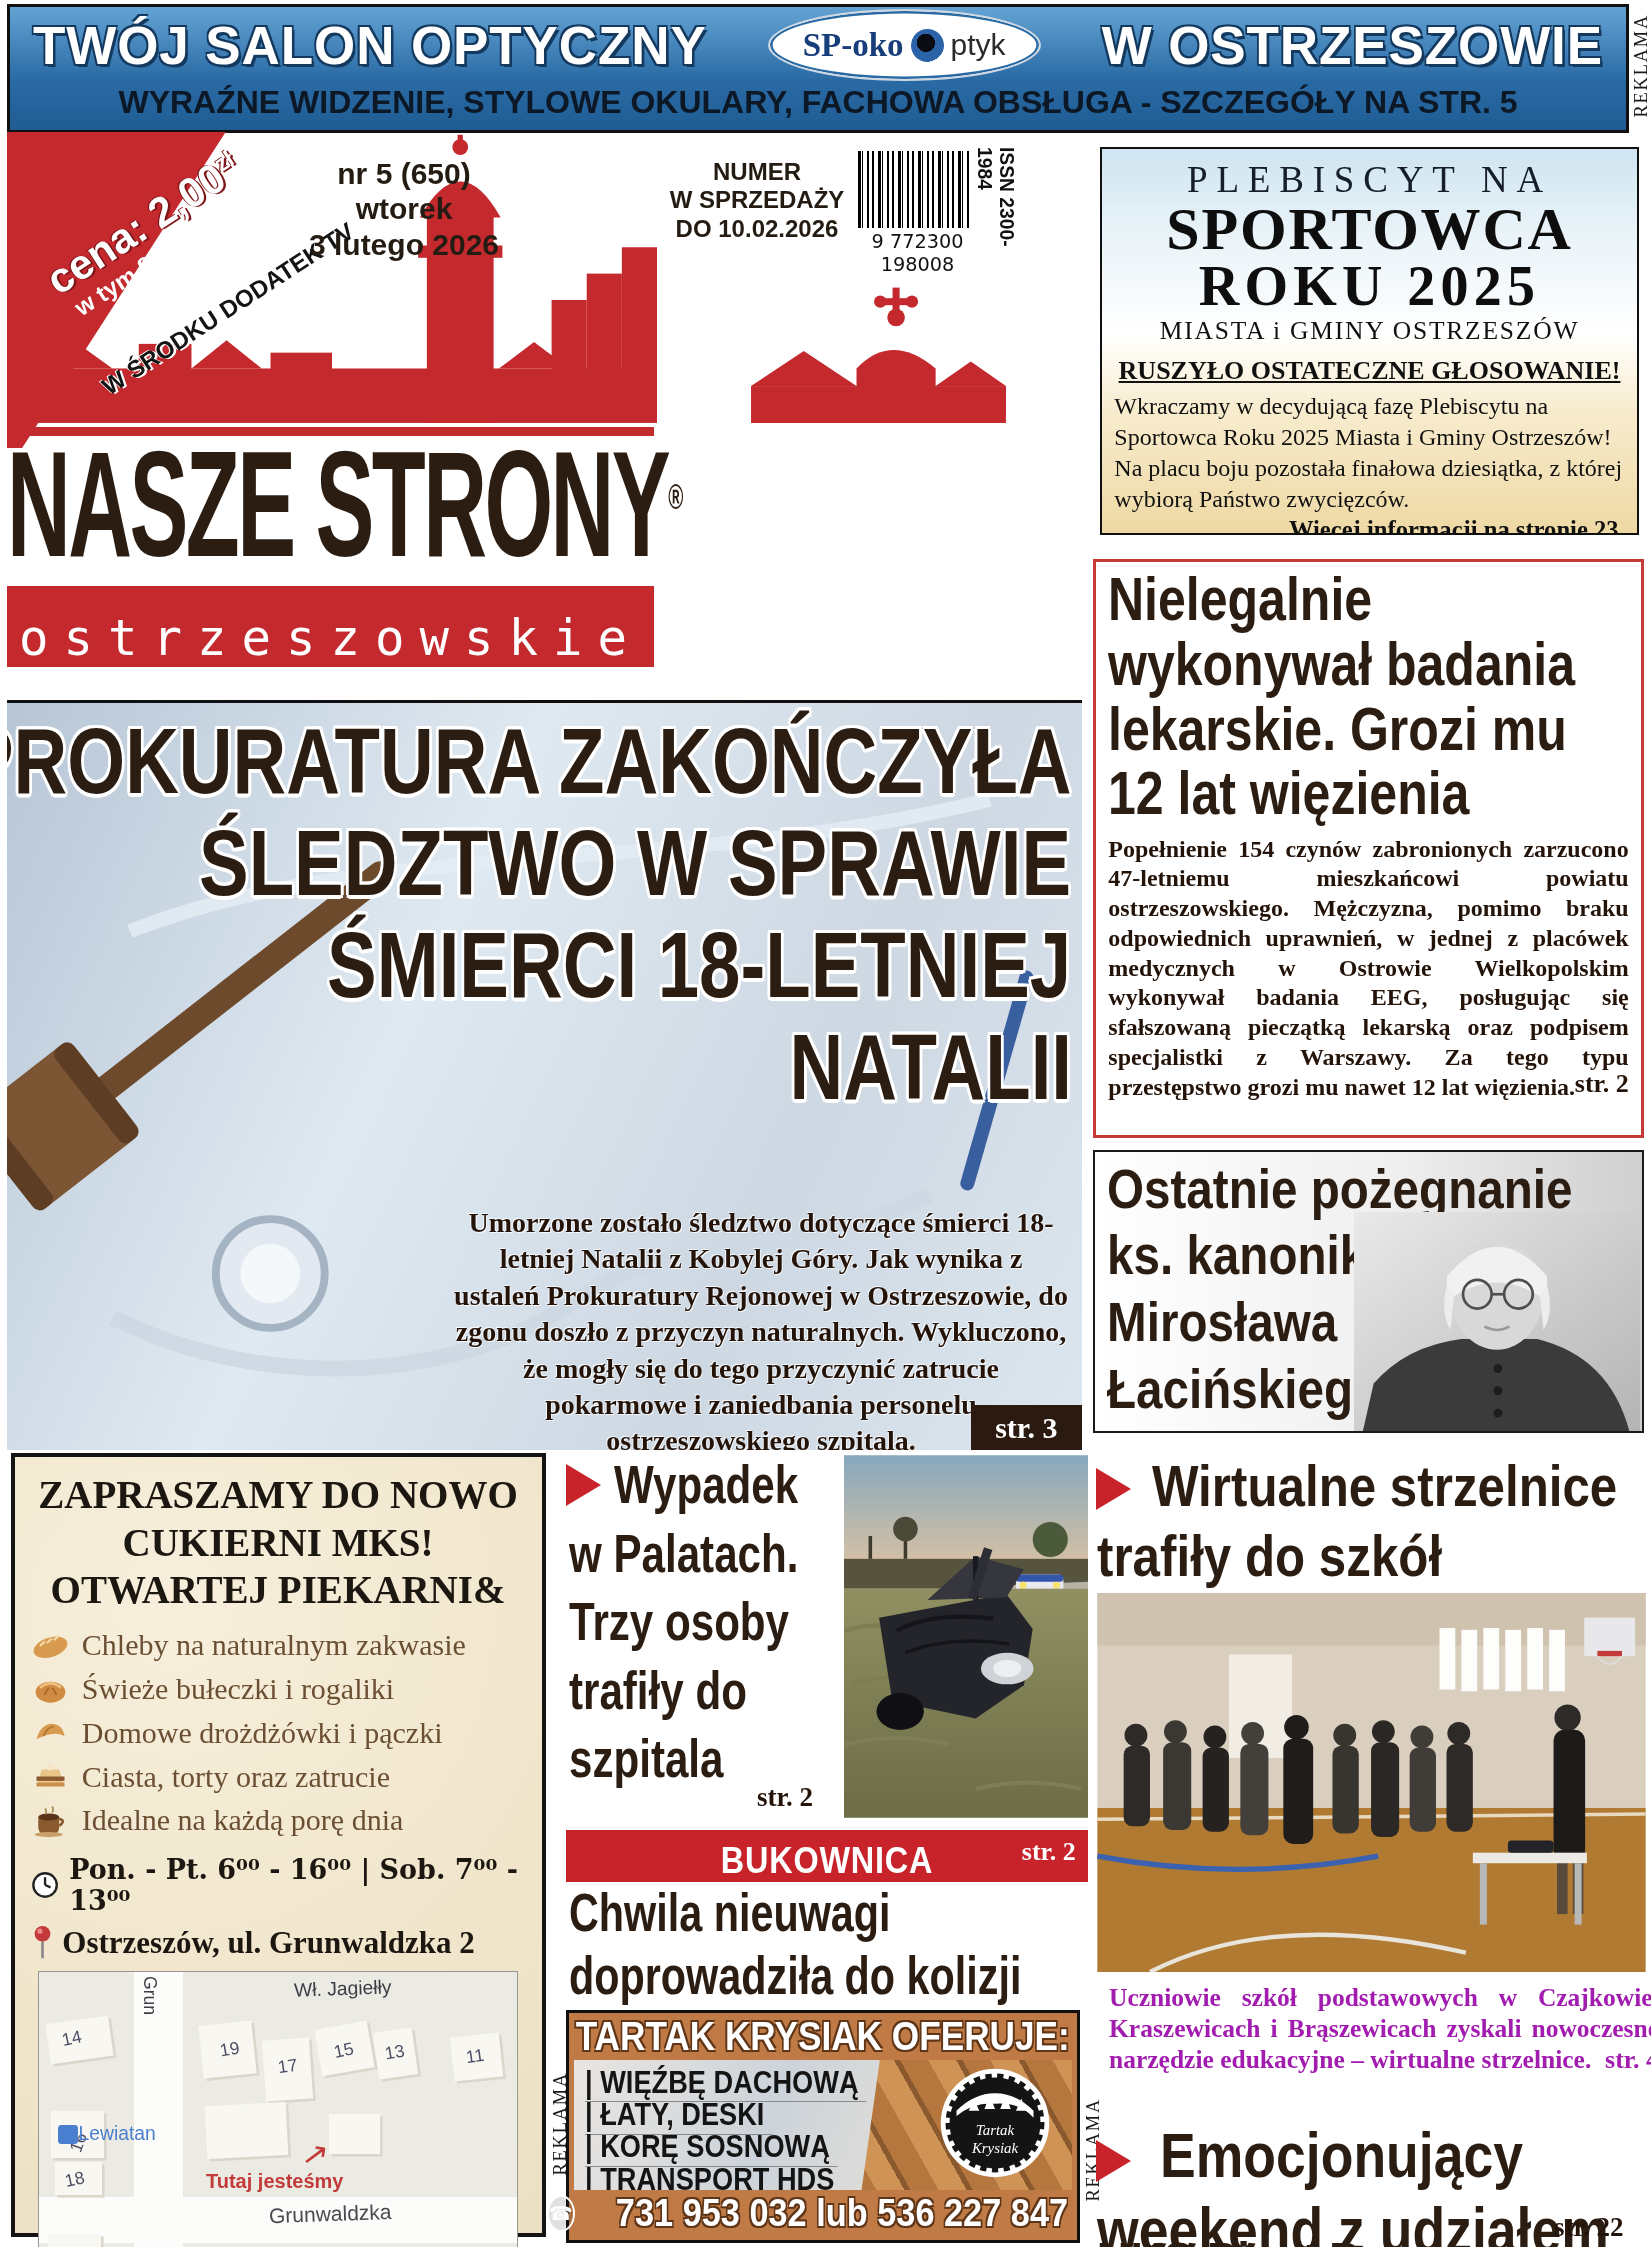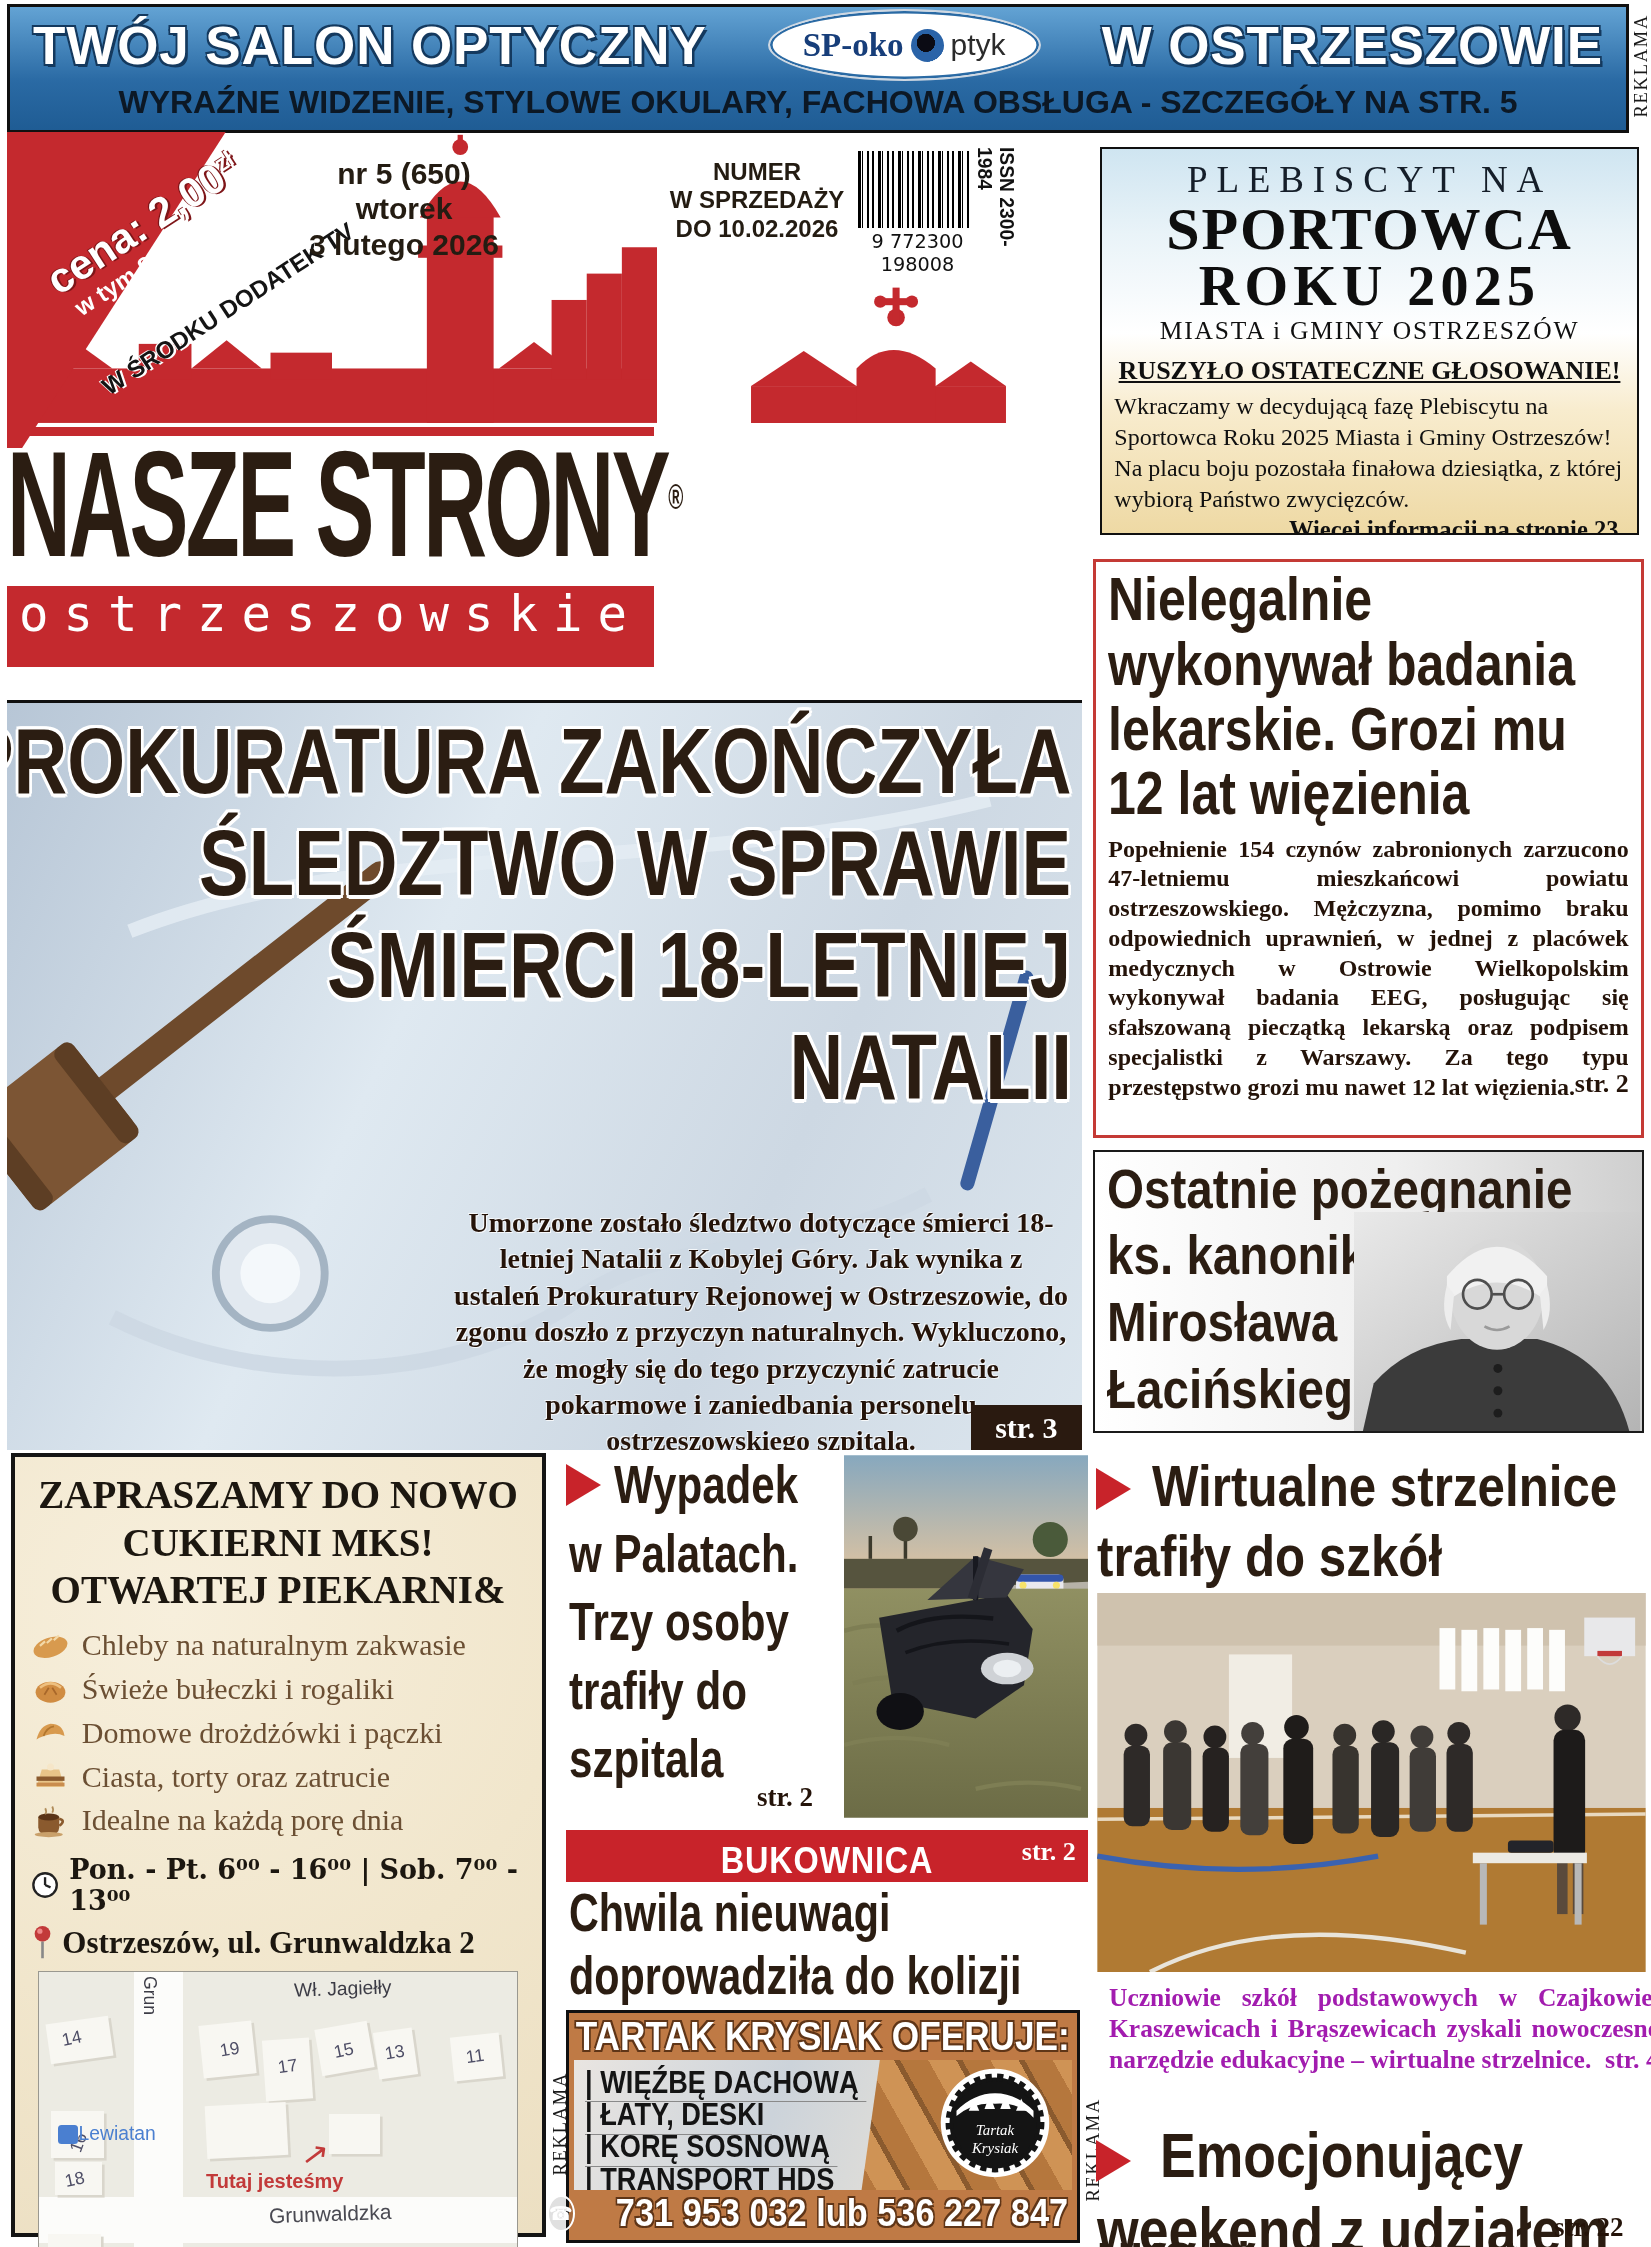--- a/index.html
+++ b/index.html
@@ -57,21 +57,21 @@
   .pl4{font-size:25.5px;letter-spacing:1.8px;color:#101010;margin-top:1.8px;}
   .pl-head{font-size:26px;font-weight:700;text-decoration:underline;color:#101010;margin-top:10.5px;}
   .pl-body{font-size:24px;text-align:left;padding:5.3px 12.3px 0 12.3px;line-height:1.28;color:#101010;}
   .pl-more{font-size:24.6px;font-weight:700;text-align:right;padding-right:12.3px;margin-top:1.8px;color:#101010;}
 
   .logo-bar-top{left:7px;top:427px;width:647px;height:8.8px;background:#c4292e;}
   .logo-title{left:7px;top:428px;font-family:"Liberation Sans",sans-serif;font-weight:700;
     font-size:151px;line-height:1;color:#2b1d12;letter-spacing:-4.4px;white-space:nowrap;
     transform:scaleX(.585);transform-origin:0 0;}
   .logo-reg{font-size:35px;vertical-align:47px;letter-spacing:0;}
-  .logo-band{left:7px;top:586px;width:647px;height:81px;background:#c4292e;display:flex;align-items:flex-start;justify-content:center;}
+  .logo-band{left:7px;top:586px;width:647px;height:81px;background:#c4292e;display:flex;align-items:flex-end;justify-content:center;}
   .logo-sub{font-family:"DejaVu Sans Mono",monospace;font-size:49px;color:#fff;letter-spacing:15px;}
 
   
   .main-story{left:7px;top:700px;width:1075px;height:747px;border-top:3.5px solid #101010;
     background:linear-gradient(115deg,#b7c6d6 0%,#dfe9f1 38%,#cdd8e3 70%,#dce6ee 100%);overflow:hidden;}
   .mh{position:absolute;right:10.5px;font-family:"Liberation Sans",sans-serif;font-weight:700;
     font-size:93px;line-height:1;color:#2b1d12;white-space:nowrap;transform:scaleX(.8);transform-origin:100% 0;
     text-shadow:3.5px 0 0 #fff,-3.5px 0 0 #fff,0 3.5px 0 #fff,0 -3.5px 0 #fff,2.6px 2.6px 0 #fff,-2.6px -2.6px 0 #fff,2.6px -2.6px 0 #fff,-2.6px 2.6px 0 #fff;}
   .mh1{top:12.3px;} .mh2{top:114px;} .mh3{top:216px;} .mh4{top:318px;}
   .main-body{position:absolute;right:14px;top:502px;width:614px;text-align:center;

